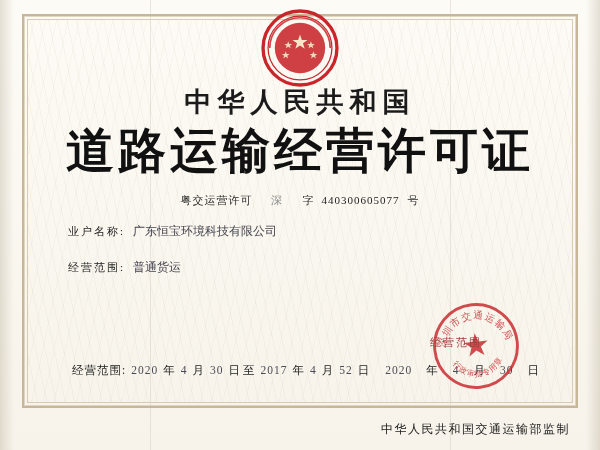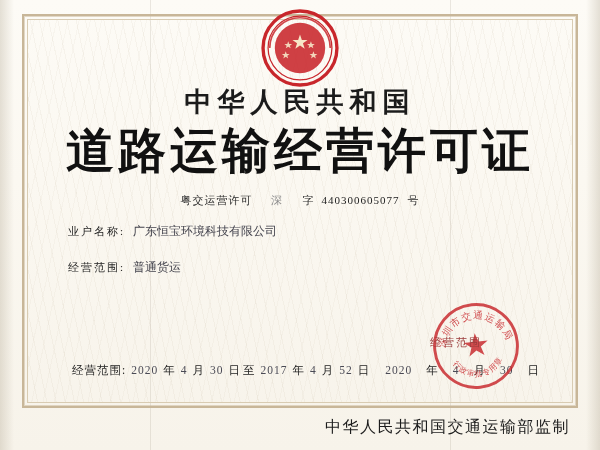--- a/index.html
+++ b/index.html
@@ -222,21 +222,21 @@
     opacity: 0.82;
     transform: rotate(-6deg);
   }
 
   .footer {
     position: absolute;
     left: 0;
     right: 30px;
     bottom: 12px;
     text-align: right;
-    font-size: 16px;
+    font-size: 12px;
     color: #1c1c1c;
     letter-spacing: 1.5px;
     z-index: 4;
   }
 
   
   .texture {
     position: absolute;
     left: 28px; right: 28px; top: 20px; bottom: 48px;
     background-image:

